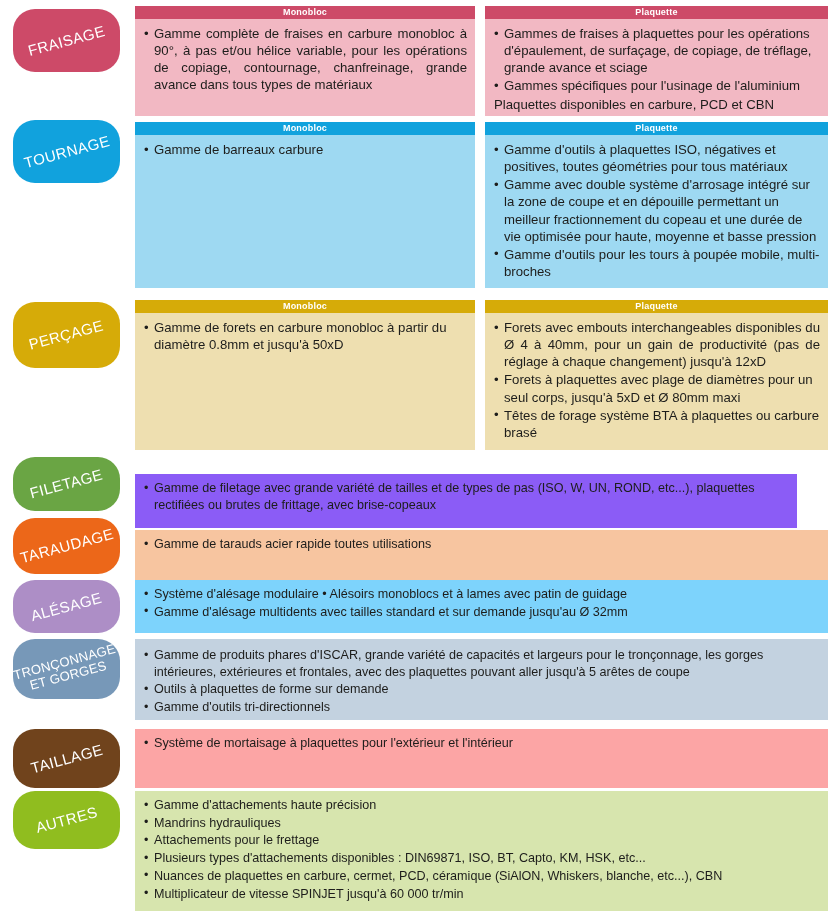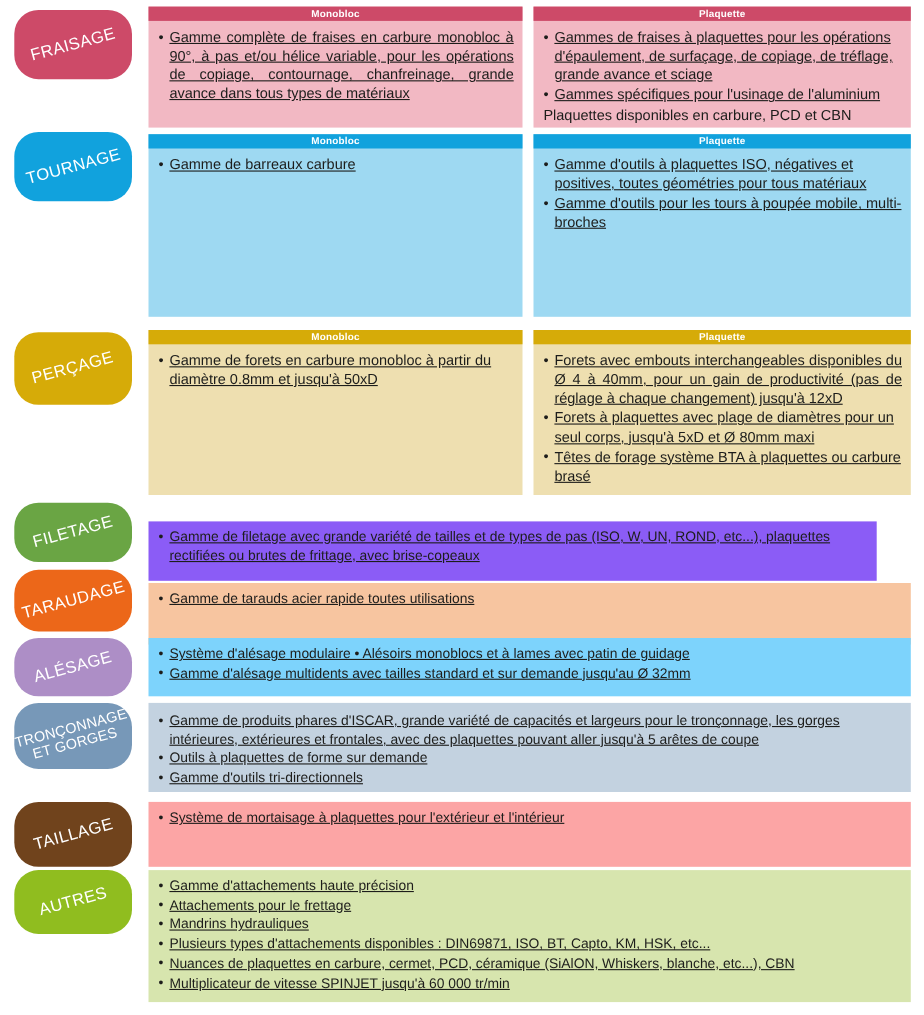--- a/index.html
+++ b/index.html
@@ -76,21 +76,20 @@
     color: #1d1d1b;
   }
   .panel-body.compact {
     font-size: 12.6px;
     line-height: 1.33;
   }
   .bullet-list {
     margin: 0;
     padding: 0;
     list-style: none;
-    text-decoration: underline;
   }
   .bullet-list li {
     position: relative;
     padding-left: 10px;
     margin: 0 0 1px 0;
   }
   .bullet-list li::before {
     content: "•";
     position: absolute;
     left: 0;
@@ -143,20 +142,21 @@
           <li>Gamme de barreaux carbure</li>
         </ul>
       </div>
     </div>
 
     <div class="panel" style="left:485px;top:122px;width:343px;height:166px;background:#9ed9f2;">
       <div class="panel-head" style="background:#11a2dd;">Plaquette</div>
       <div class="panel-body">
         <ul class="bullet-list">
           <li>Gamme d'outils à plaquettes ISO, négatives et positives, toutes géométries pour tous matériaux</li>
+          <li>Gamme avec double système d'arrosage intégré sur la zone de coupe et en dépouille permettant un meilleur fractionnement du copeau et une durée de vie optimisée pour haute, moyenne et basse pression</li>
           <li>Gamme d'outils pour les tours à poupée mobile, multi-broches</li>
         </ul>
       </div>
     </div>
   </div>
 
   <div class="row">
     <div class="badge" style="top:302px;height:66px;background:#d6ab08;">
       <span class="badge-text">PERÇAGE</span>
     </div>
@@ -252,22 +252,22 @@
   </div>
 
   <div class="row">
     <div class="badge" style="top:791px;height:58px;background:#90bd1f;">
       <span class="badge-text">AUTRES</span>
     </div>
     <div class="panel" style="left:135px;top:791px;width:693px;height:120px;background:#d7e5ae;">
       <div class="panel-body compact">
         <ul class="bullet-list">
           <li>Gamme d'attachements haute précision</li>
+          <li>Mandrins hydrauliques</li>
           <li>Attachements pour le frettage</li>
-          <li>Mandrins hydrauliques</li>
           <li>Plusieurs types d'attachements disponibles : DIN69871, ISO, BT, Capto, KM, HSK, etc...</li>
           <li>Nuances de plaquettes en carbure, cermet, PCD, céramique (SiAlON, Whiskers, blanche, etc...), CBN</li>
           <li>Multiplicateur de vitesse SPINJET jusqu'à 60 000 tr/min</li>
         </ul>
       </div>
     </div>
   </div>
 
 </div>
 

